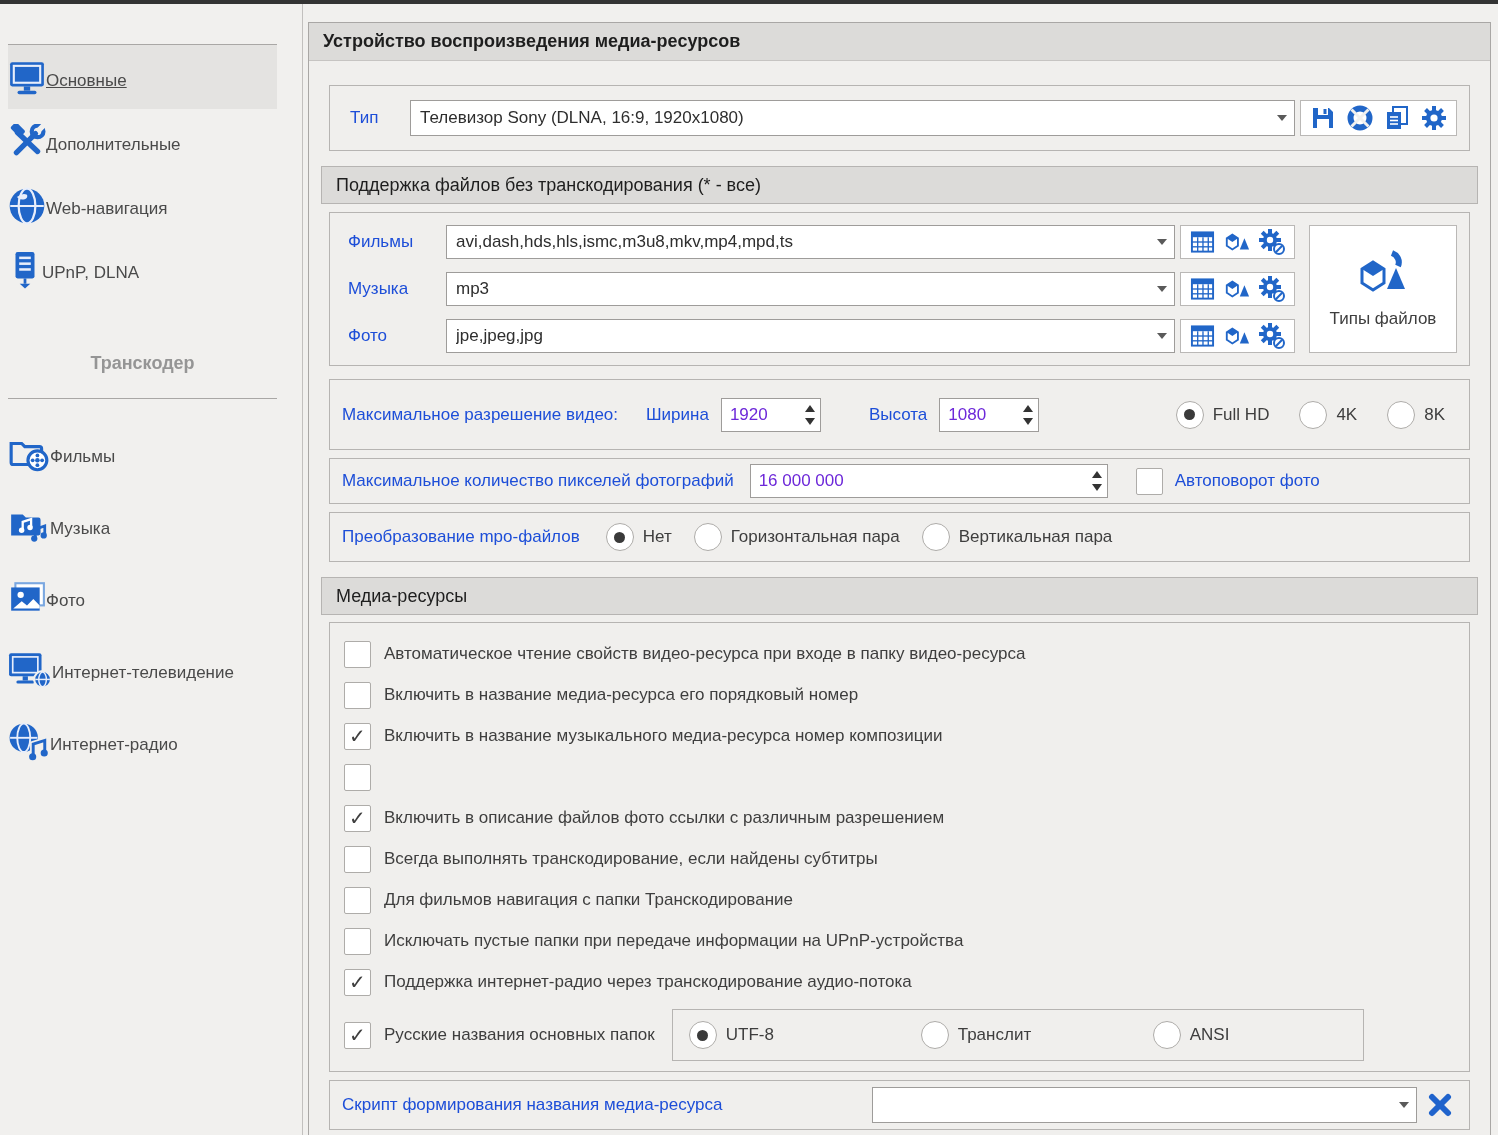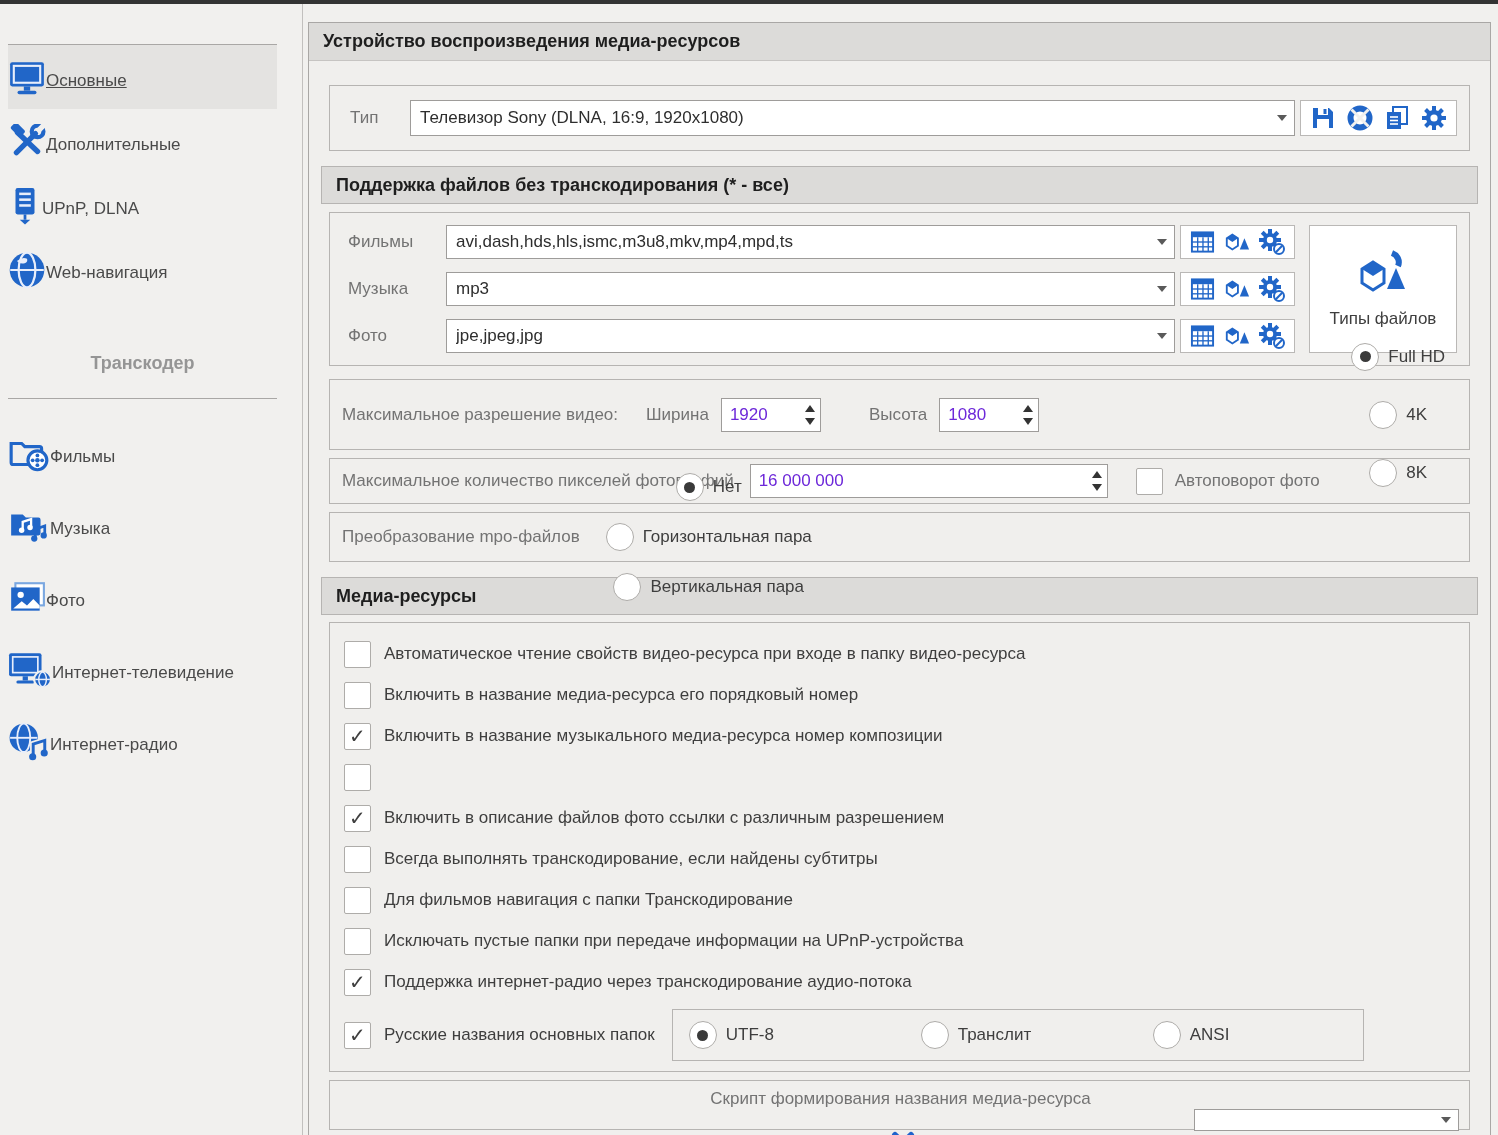--- a/index.html
+++ b/index.html
@@ -41,26 +41,26 @@
   }
   .caption {
     height:38px; background:#dcdbd9; border-bottom:1px solid #c6c4c2;
     display:flex; align-items:center; padding:0 14px;
     font-weight:bold; font-size:18px; color:#1e1e1e;
   }
   .section-caption {
     margin:15px 12px 0; border:1px solid #b6b4b2;
     height:38px; background:#dcdbd9;
     display:flex; align-items:center; padding:0 14px;
-    font-weight:bold; font-size:18px; color:#1e1e1e;
+    font-weight:normal; font-size:18px; color:#1e1e1e;
   }
   .frame { border:1px solid #b6b4b2; margin:8px 20px 0; background:#f0efed; }
 
   .type-frame { margin-top:24px; padding:14px 12px; display:flex; align-items:center; }
-  .lbl { color:#737373; }
+  .lbl { color:#1d4ed8; }
   .type-frame .lbl { width:68px; padding-left:8px; }
 
   .combo {
     height:36px; background:#fff; border:1px solid #9e9c9a;
     display:flex; align-items:center; flex:1; min-width:0;
   }
   .combo input {
     flex:1; min-width:0; border:none; outline:none; background:transparent;
     font:17px "Liberation Sans","DejaVu Sans",sans-serif; color:#2e2e2e; padding:0 9px;
   }
@@ -102,21 +102,21 @@
   .spin { width:20px; display:flex; flex-direction:column; align-items:center; gap:6px; }
   .spin .up { width:0; height:0; border-left:5px solid transparent; border-right:5px solid transparent; border-bottom:7px solid #333; cursor:pointer; }
   .spin .dn { width:0; height:0; border-left:5px solid transparent; border-right:5px solid transparent; border-top:7px solid #333; cursor:pointer; }
 
   .radio {
     width:28px; height:28px; border-radius:50%; background:#fff;
     border:1px solid #aeaca9; display:inline-flex; align-items:center; justify-content:center;
     flex:none; cursor:pointer;
   }
   .radio.on::after { content:""; width:11px; height:11px; border-radius:50%; background:#3a3a3a; }
-  .r-group { display:flex; align-items:center;flex-direction:column; }
+  .r-group { display:flex; align-items:center; }
   .r-item { display:flex; align-items:center; gap:9px; }
 
   .checkbox {
     width:27px; height:27px; background:#fff; border:1px solid #aeaca9; border-radius:2px;
     display:inline-flex; align-items:center; justify-content:center; flex:none;
     font-family:"DejaVu Sans",sans-serif; font-size:20px; color:#3f3f3f; cursor:pointer;
   }
 
   .photo-frame { height:46px; }
   .mpo-frame { height:50px; }
@@ -164,42 +164,42 @@
         <line x1="7" y1="27" x2="25" y2="9" stroke="#2166c8" stroke-width="5" stroke-linecap="round"></line>
         <circle cx="27" cy="7" r="5.5" fill="none" stroke="#2166c8" stroke-width="4"></circle>
         <line x1="27" y1="7" x2="33.5" y2="0.5" stroke="#f1f0ee" stroke-width="5"></line>
       </svg>
     </span>
     <span class="side-label">Дополнительные</span>
   </div>
 
   <div class="side-item">
     <span class="side-icon">
+      <svg width="38" height="38" viewBox="0 0 34 34">
+        <circle cx="17" cy="17" r="15.5" fill="#2166c8"></circle>
+        <ellipse cx="17" cy="17" rx="7.5" ry="15.5" fill="none" stroke="#e8eefb" stroke-width="2"></ellipse>
+        <line x1="2" y1="17" x2="32" y2="17" stroke="#e8eefb" stroke-width="2"></line>
+        <path d="M8 9 q5 -4 9 -2 q1 3 -2 4 q-5 1 -7 -2 z" fill="#e8eefb"></path>
+      </svg>
+    </span>
+    <span class="side-label">Web-навигация</span>
+  </div>
+
+  <div class="side-item">
+    <span class="side-icon">
       <svg width="34" height="38" viewBox="0 0 32 36">
         <rect x="7" y="1" width="18" height="25" rx="2" fill="#2166c8"></rect>
         <line x1="10.5" y1="6.5" x2="21.5" y2="6.5" stroke="#e8eefb" stroke-width="2.4"></line>
         <line x1="10.5" y1="12" x2="21.5" y2="12" stroke="#e8eefb" stroke-width="2.4"></line>
         <line x1="10.5" y1="17.5" x2="21.5" y2="17.5" stroke="#e8eefb" stroke-width="2.4"></line>
         <line x1="16" y1="26" x2="16" y2="31" stroke="#2166c8" stroke-width="2.6"></line>
         <path d="M11 31 h10 l-5 4.5 z" fill="#2166c8"></path>
       </svg>
     </span>
     <span class="side-label">UPnP, DLNA</span>
-  </div>
-
-  <div class="side-item">
-    <span class="side-icon">
-      <svg width="38" height="38" viewBox="0 0 34 34">
-        <circle cx="17" cy="17" r="15.5" fill="#2166c8"></circle>
-        <ellipse cx="17" cy="17" rx="7.5" ry="15.5" fill="none" stroke="#e8eefb" stroke-width="2"></ellipse>
-        <line x1="2" y1="17" x2="32" y2="17" stroke="#e8eefb" stroke-width="2"></line>
-        <path d="M8 9 q5 -4 9 -2 q1 3 -2 4 q-5 1 -7 -2 z" fill="#e8eefb"></path>
-      </svg>
-    </span>
-    <span class="side-label">Web-навигация</span>
   </div>
 
   <div class="side-section">Транскодер</div>
   <div class="sep mid"></div>
 
   <div class="side-item t1">
     <span class="side-icon">
       <svg width="42" height="38" viewBox="0 0 40 34">
         <path d="M3 7 h10 l3 3 h14 a2 2 0 0 1 2 2 v13 a2 2 0 0 1 -2 2 H5 a2 2 0 0 1 -2 -2 z" fill="none" stroke="#2166c8" stroke-width="3"></path>
         <circle cx="28" cy="23" r="9" fill="#fff" stroke="#2166c8" stroke-width="3"></circle>
@@ -630,21 +630,21 @@
             <span>Транслит</span>
           </span>
         <span class="r-item" style="width:auto;">
             <span class="radio"></span>
             <span>ANSI</span>
           </span>
       </div>
     </div>
   </div>
 
-  <div class="frame script-frame" style="flex-direction:column;">
+  <div class="frame script-frame" style="">
     <span class="lbl">Скрипт формирования названия медиа-ресурса</span>
     <div class="combo">
       <input readonly="" style="">
       <span class="dd-arrow"></span>
     </div>
     <span class="x-ic">
       <svg width="26" height="24" viewBox="0 0 24 24">
         <g stroke="#1f63cc" stroke-width="6" stroke-linecap="round">
           <line x1="4" y1="4" x2="20" y2="20"></line>
           <line x1="20" y1="4" x2="4" y2="20"></line>

